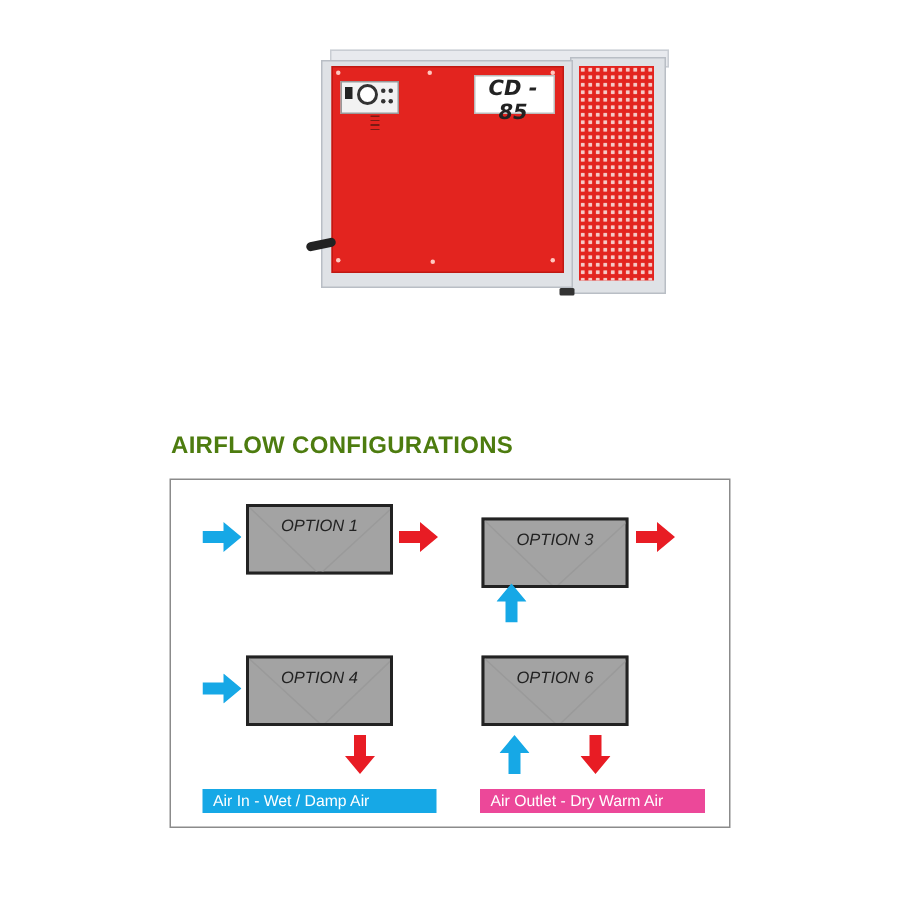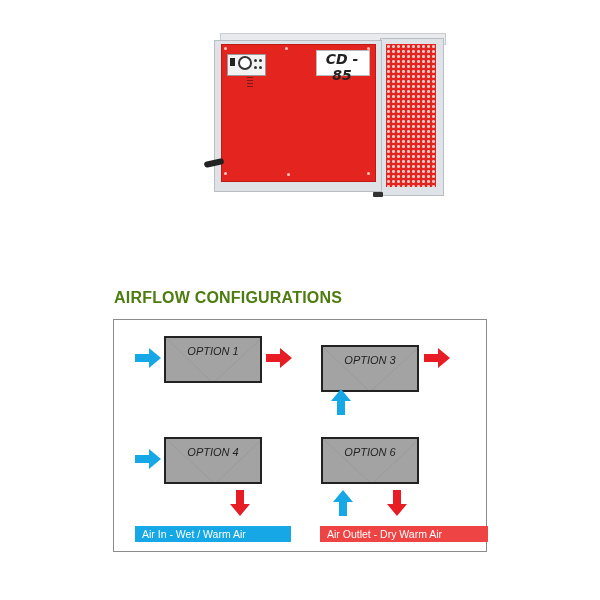--- a/index.html
+++ b/index.html
@@ -30,21 +30,21 @@
   .diagram { left:113px; top:319px; width:374px; height:233px; border:1px solid #8b8b8b; background:#fff; box-sizing:border-box; }
 
   .opt { width:98px; height:47px; border:2px solid #222; box-sizing:border-box; background:#a3a3a3; overflow:hidden;font-style:italic; }
   .opt svg { position:absolute; left:0; top:0; }
   .opt-label { position:absolute; left:0; right:0; top:7px; text-align:center; font-size:11px; color:#222; }
 
   .arrow svg { display:block; }
 
   .legend { height:16px; font-size:10.5px; color:#fff; line-height:16px; padding-left:7px; box-sizing:border-box; }
   .legend-in { left:135px; top:526px; width:156px; background:#16a8e6; }
-  .legend-out { left:320px; top:526px; width:168px; background:#ef4444; }
+  .legend-out { left:320px; top:526px; width:150px; background:#ec4899; }
 </style>
 </head>
 <body>
 
 <div class="abs" style="left:0;top:0;width:600px;height:210px;margin-left:24px;">
   <div class="abs frame-top"></div>
   <div class="abs side"></div>
   <div class="abs side-panel"></div>
   <div class="abs front"></div>
   <div class="abs front-panel"></div>
@@ -133,14 +133,14 @@
   <svg width="20" height="26">
       <polygon points="10,0 20,12 14,12 14,26 6,26 6,12 0,12" fill="#16a8e6"></polygon>
     </svg>
 </div>
 <div class="abs arrow" style="left:387px;top:490px;">
   <svg width="20" height="26">
       <polygon points="6,0 14,0 14,14 20,14 10,26 0,14 6,14" fill="#e81c24"></polygon>
     </svg>
 </div>
 
-<div class="abs legend legend-in">Air In - Wet / Warm Air</div>
+<div class="abs legend legend-in">Air In - Wet / Damp Air</div>
 <div class="abs legend legend-out">Air Outlet - Dry Warm Air</div>
 
 </body></html>

